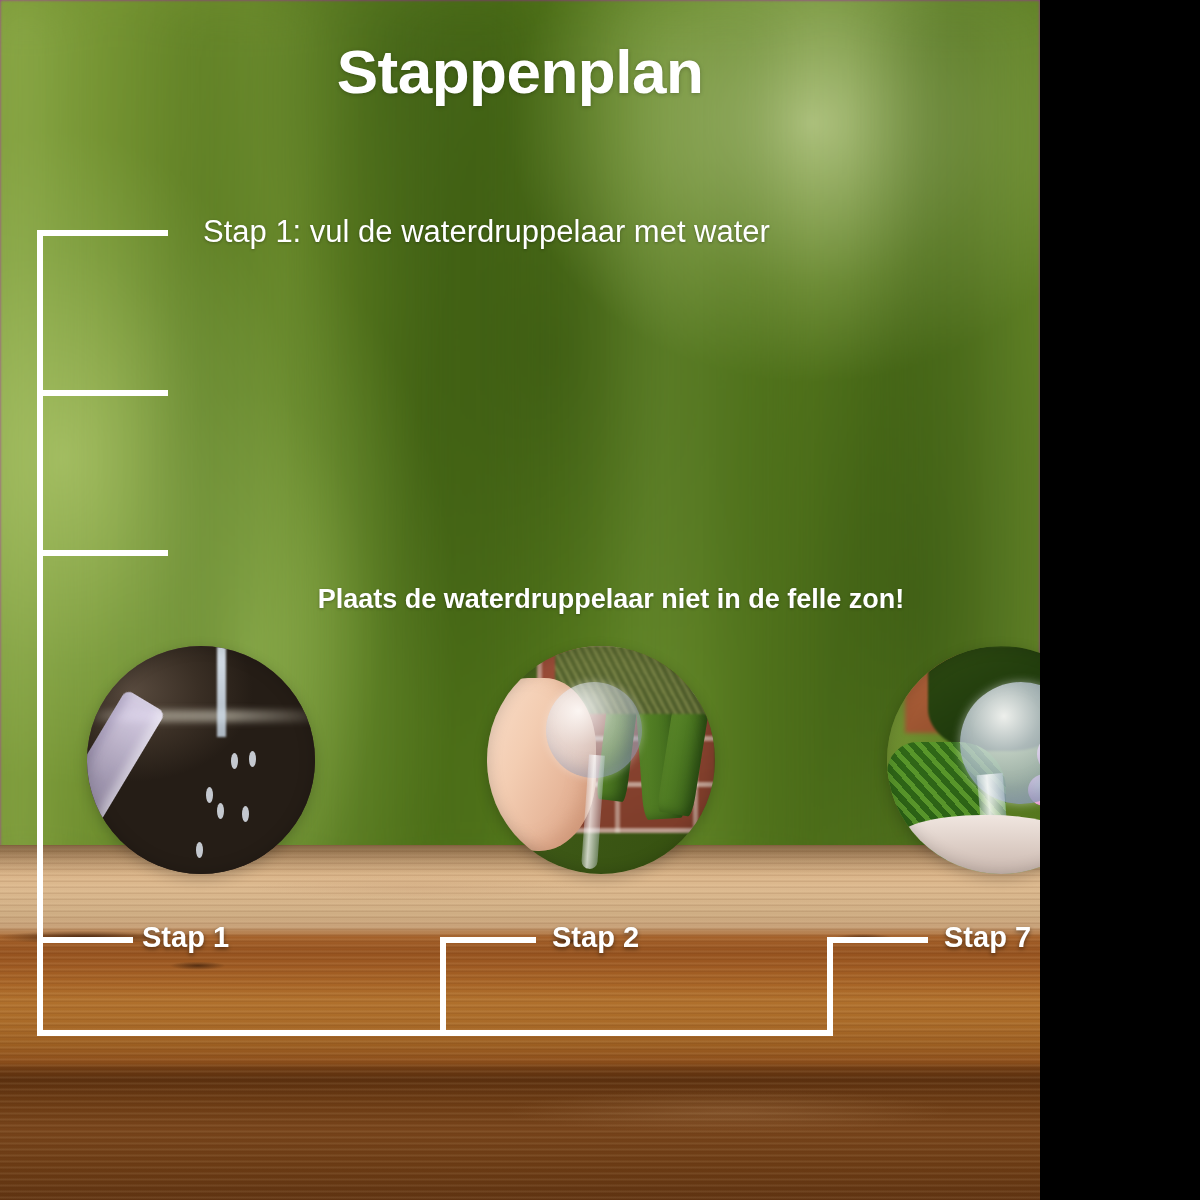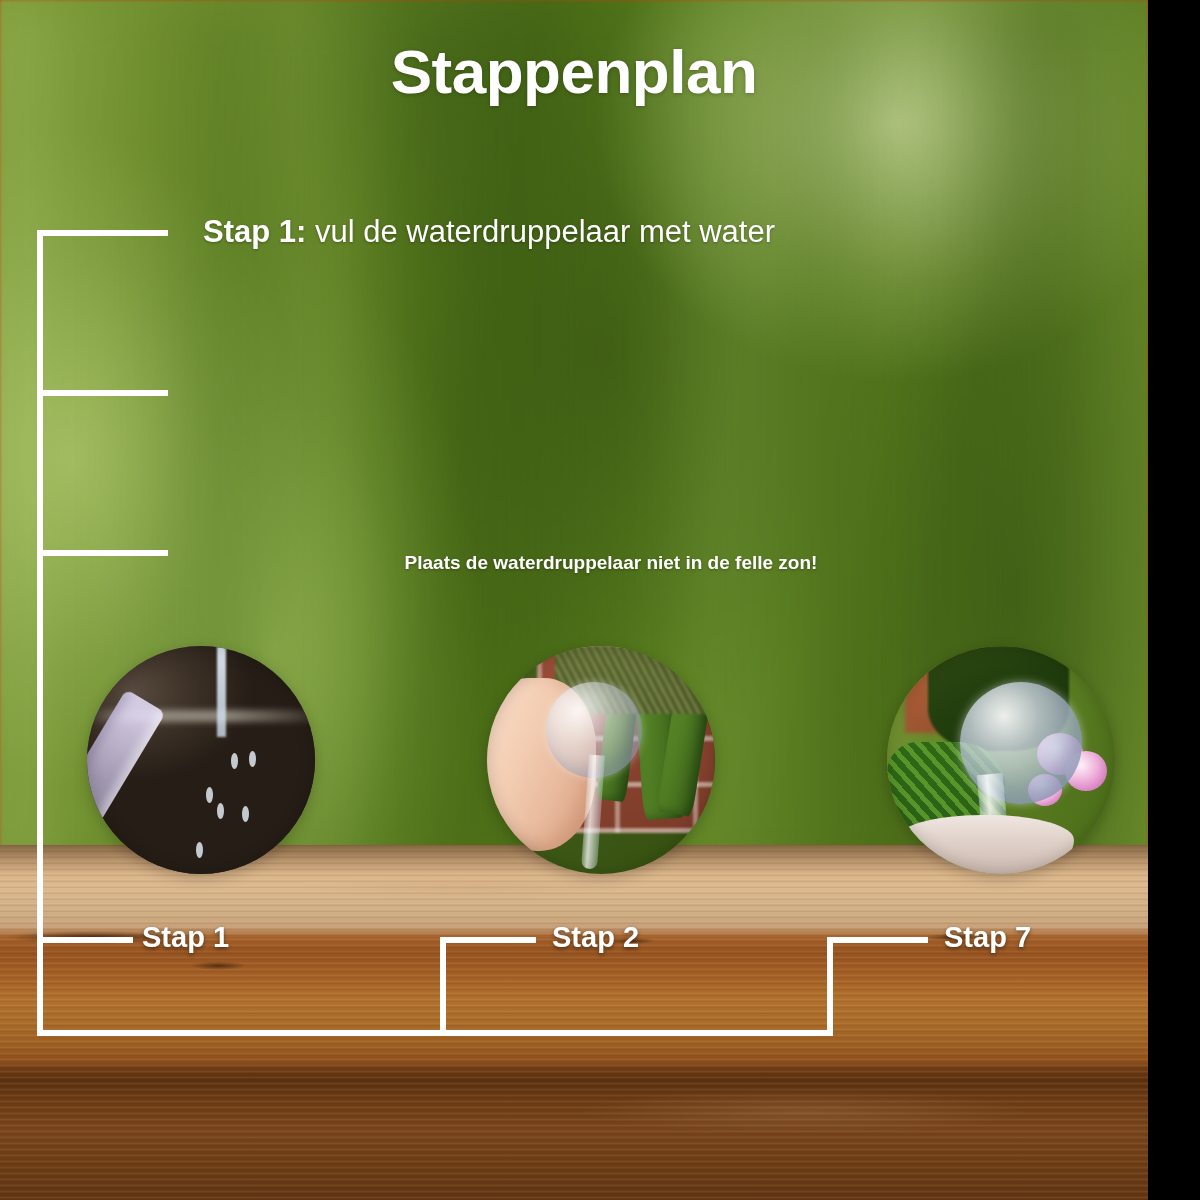--- a/index.html
+++ b/index.html
@@ -2,25 +2,26 @@
 <html><head>
 <meta charset="utf-8">
 <style>
   html, body {
     margin: 0;
     padding: 0;
     background: #000;
   }
   .canvas {
     position: relative;
-    width: 1148px;
+    width: 1032px;
     height: 1200px;
     overflow: hidden;
     font-family: "Liberation Sans", sans-serif;
-    background: #c2410c;
+    background: #a21caf;
+    padding-left: 8px;
   }
 
   
   .bg-green {
     position: absolute;
     left: 0; top: 0; right: 0;
     height: 880px;
     background:
       radial-gradient(ellipse 420px 360px at 78% 14%, rgba(196,212,150,0.85) 0%, rgba(150,176,92,0.45) 45%, rgba(120,150,60,0) 72%),
       radial-gradient(ellipse 300px 420px at 6% 52%, rgba(176,200,110,0.80) 0%, rgba(150,180,90,0.35) 50%, rgba(120,150,60,0) 78%),
@@ -127,34 +128,34 @@
 
   
   .step-line {
     position: absolute;
     left: 203px;
     color: #ffffff;
     font-size: 31px;
     white-space: nowrap;
     text-shadow: 0 1px 3px rgba(0,0,0,0.30);
   }
-  .step-line .lbl { font-weight: bold; }
+  .step-line .lbl { font-weight: normal; }
   .step-line .txt { font-weight: normal; }
   #step1 { top: 214px; }
   #step2 { top: 374px; }
   #step3 { top: 530px; }
 
   .warning {
     position: absolute;
     left: 203px;
-    top: 552px;
+    top: 584px;
     width: 816px;
     text-align: center;
     color: #ffffff;
-    font-size: 19px;
+    font-size: 27px;
     font-weight: bold;
     white-space: nowrap;
     text-shadow: 0 1px 3px rgba(0,0,0,0.30);
   }
 
   
   .ln {
     position: absolute;
     background: #ffffff;
   }

